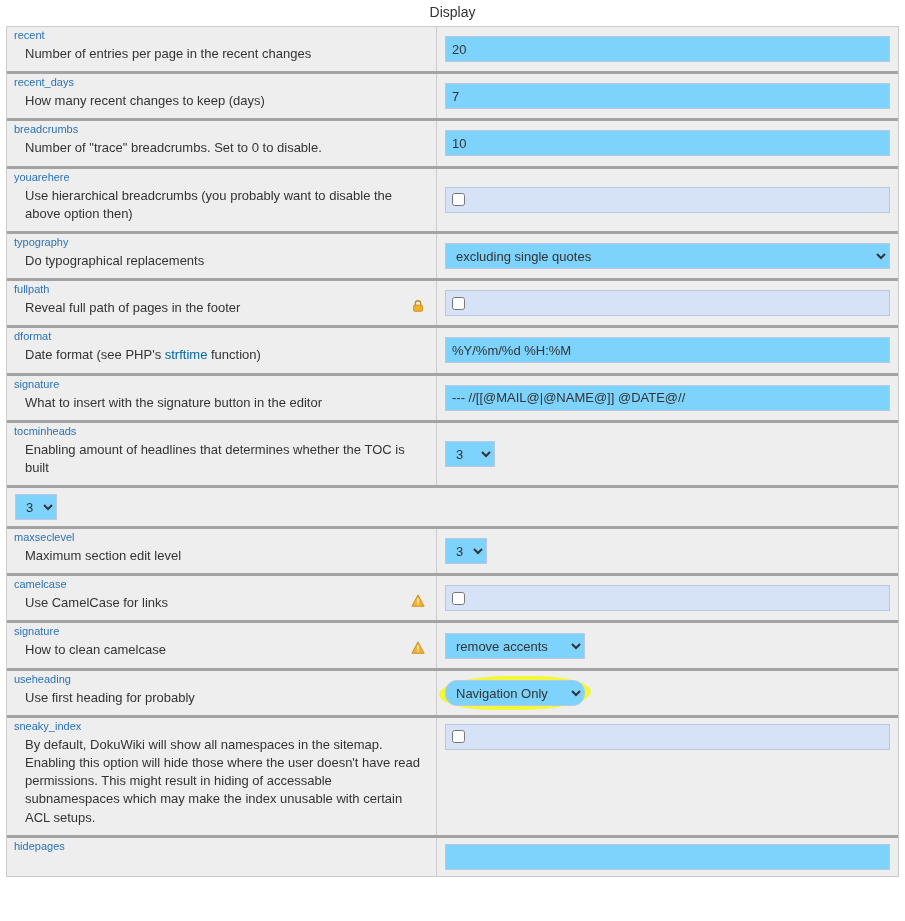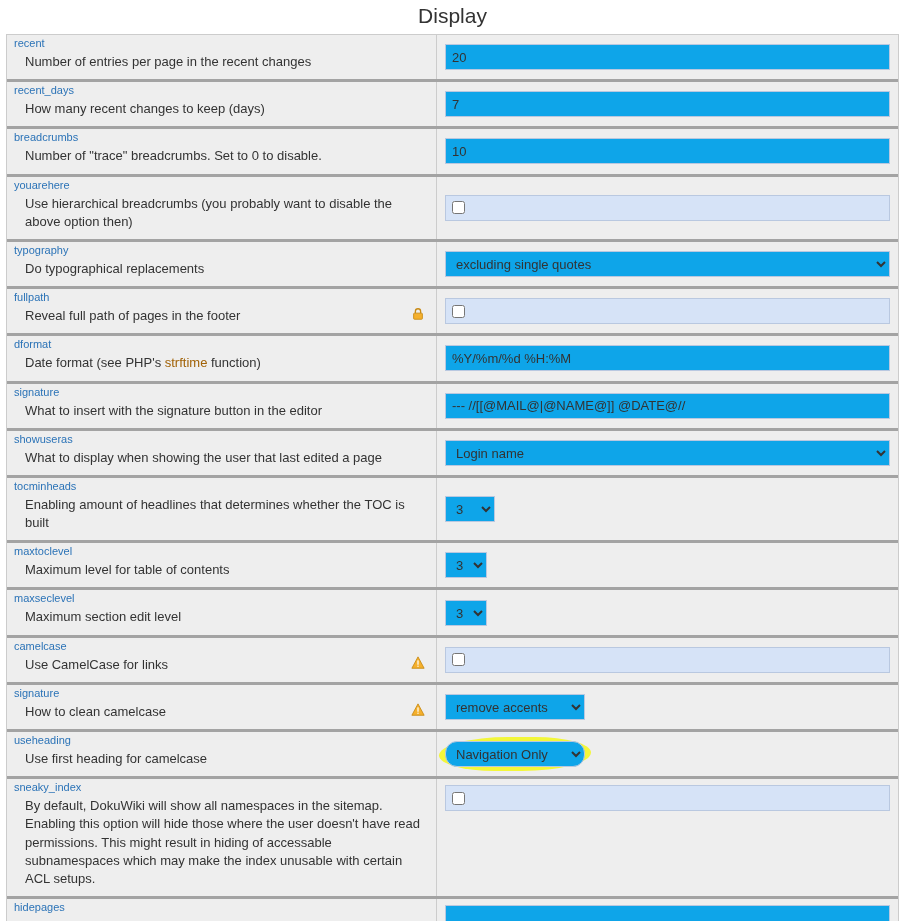--- a/index.html
+++ b/index.html
@@ -10,21 +10,21 @@
     font-size: 13px;
     color: #333;
     background: #fff;
   }
   .container {
     width: 905px;
     padding: 0 6px;
   }
   .section-title {
     text-align: center;
-    font-size: 21px;
+    font-size: 14px;
     color: #333;
     margin: 4px 0 6px;
     font-weight: normal;
   }
   fieldset {
     border: 1px solid #ccc;
     background: #eee;
     padding: 0;
     margin: 0;
   }
@@ -64,34 +64,34 @@
     padding: 2px 8px 8px 18px;
     margin-top: -1px;
     color: #333;
   }
   .desc-text {
     flex: 1;
     line-height: 1.4;
     padding-top: 2px;
   }
   .link-inline {
-    color: #a16207;
+    color: #0369a1;
     text-decoration: none;
   }
   .icon-slot {
     flex: 0 0 20px;
     margin-left: 6px;
     display: flex;
     align-items: flex-start;
     justify-content: center;
     padding-top: 2px;
   }
   input[type="text"], select {
     width: 100%;
-    background: #0ea5e9;
+    background: #7dd3fc;
     border: 1px solid #b9c8e0;
     padding: 4px 6px;
     font-size: 13px;
     font-family: inherit;
     color: #333;
     height: 26px;
   }
   select.small { width: auto; min-width: 40px; }
   select.medium { width: auto; min-width: 140px; }
   select.large { width: 100%; }
@@ -241,56 +241,37 @@
         <span class="key-label">signature</span>
         <div class="desc">
             <span class="desc-text">What to insert with the signature button in the editor</span>
           </div>
       </div>
       <div class="cell-right">
         <input type="text" value="--- //[[@MAIL@|@NAME@]] @DATE@//" style="">
       </div>
     </div>
 
-    <div class="row">
-      <div class="cell-left">
-        <span class="key-label">showuseras</span>
-        <div class="desc">
-            <span class="desc-text">What to display when showing the user that last edited a page</span>
-          </div>
-      </div>
-      <div class="cell-right">
-        <select class="large">
-          <option>Login name</option>
-        </select>
-      </div>
-    </div>
 
 
     <div class="row">
       <div class="cell-left">
         <span class="key-label">tocminheads</span>
         <div class="desc">
             <span class="desc-text">Enabling amount of headlines that determines whether the TOC is built</span>
           </div>
       </div>
       <div class="cell-right">
         <select class="small" style="min-width:50px">
           <option>3</option>
         </select>
       </div>
     </div>
 
     <div class="row">
-      <div class="cell-left">
-        <span class="key-label">maxtoclevel</span>
-        <div class="desc">
-            <span class="desc-text">Maximum level for table of contents</span>
-          </div>
-      </div>
       <div class="cell-right">
         <select class="small">
           <option>3</option>
         </select>
       </div>
     </div>
 
     <div class="row">
       <div class="cell-left">
         <span class="key-label">maxseclevel</span>
@@ -344,21 +325,21 @@
         <select class="medium">
           <option>remove accents</option>
         </select>
       </div>
     </div>
 
     <div class="row">
       <div class="cell-left">
         <span class="key-label">useheading</span>
         <div class="desc">
-            <span class="desc-text">Use first heading for camelcase</span>
+            <span class="desc-text">Use first heading for probably</span>
           </div>
       </div>
       <div class="cell-right">
         <span class="highlight-wrap">
           <span class="highlight-bg"></span>
           <select class="medium">
             <option>Navigation Only</option>
           </select>
         </span>
       </div>

